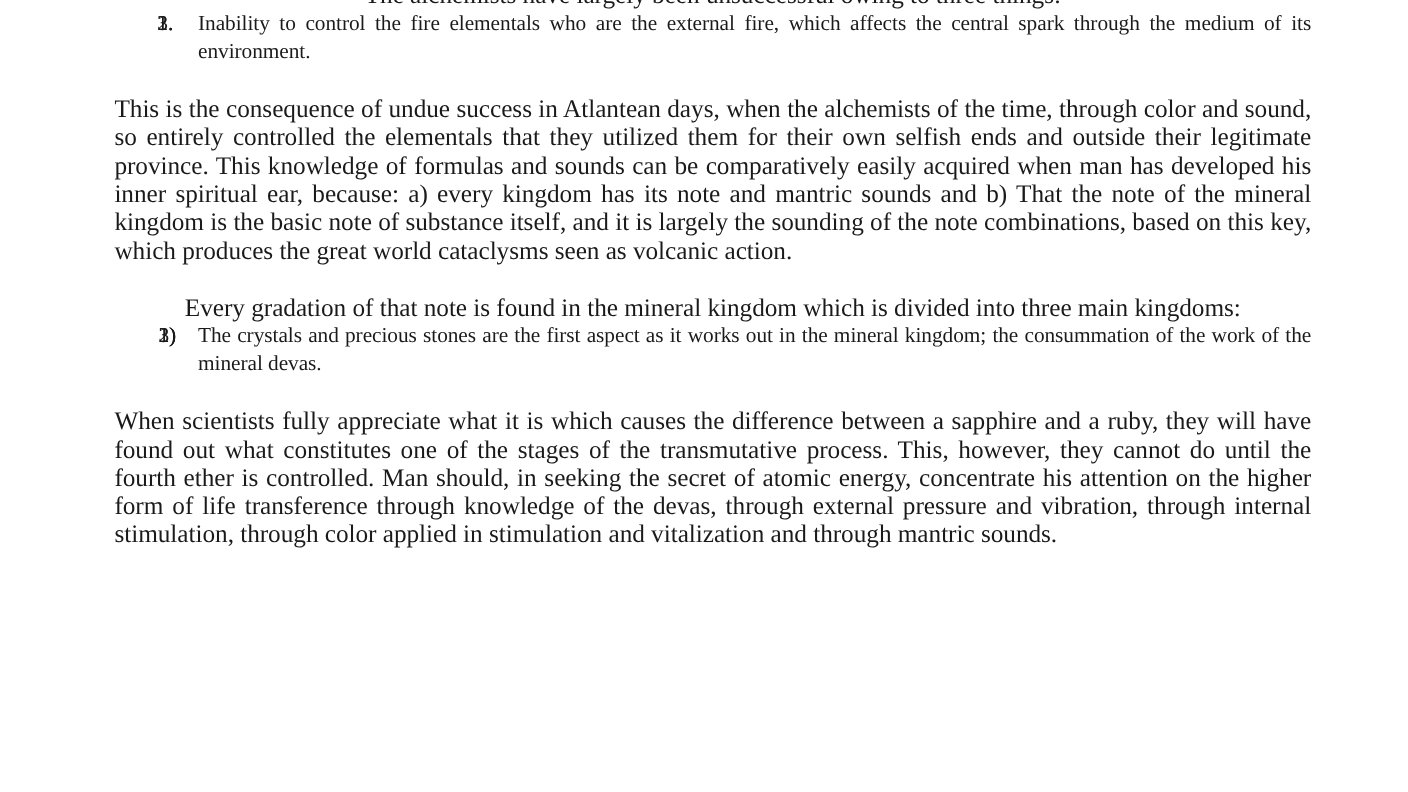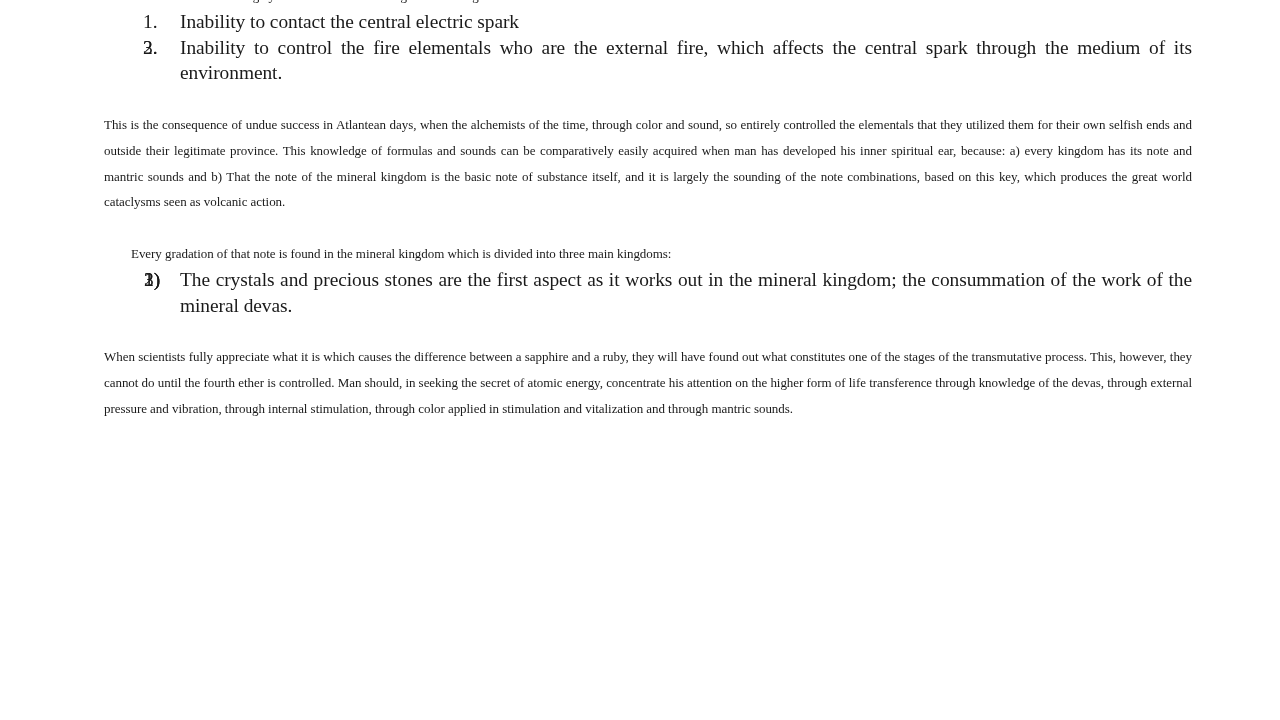--- a/index.html
+++ b/index.html
@@ -27,27 +27,26 @@
     left: 104px;
     top: -17px;
     width: 1088px;
     font-size: 19.4px;
     line-height: 25.8px;
   }
   p.para {
     margin: 0;
     text-align: justify;
     text-justify: inter-word;
-    font-size: 13px;
+    font-size: 23px;
     line-height: 25.8px;
     letter-spacing: -0.05px;
   }
   p.para.nojust {
-    text-align: left;
-    margin-left: 27px;
+    text-align: center;
   }
   .spacer {
     height: 25.8px;
   }
   ol.list {
     margin: 0;
     padding: 0;
     list-style: none;
   }
   ol.list > li {
@@ -80,21 +79,20 @@
 <body>
 
 <div class="page">
   <div class="content">
 
     <p class="para nojust">The alchemists have largely been unsuccessful owing to three things:</p>
 
     <ol class="list period">
       <li class="single">
         <span class="marker">1.</span>
-        <span>Inability to contact the central electric spark</span>
       </li>
       <li class="single">
         <span class="marker">2.</span>
       </li>
       <li>
         <span class="marker">3.</span>
         <span>Inability to control the fire elementals who are the external fire, which affects the central spark through the medium of its environment.</span>
       </li>
     </ol>
 

